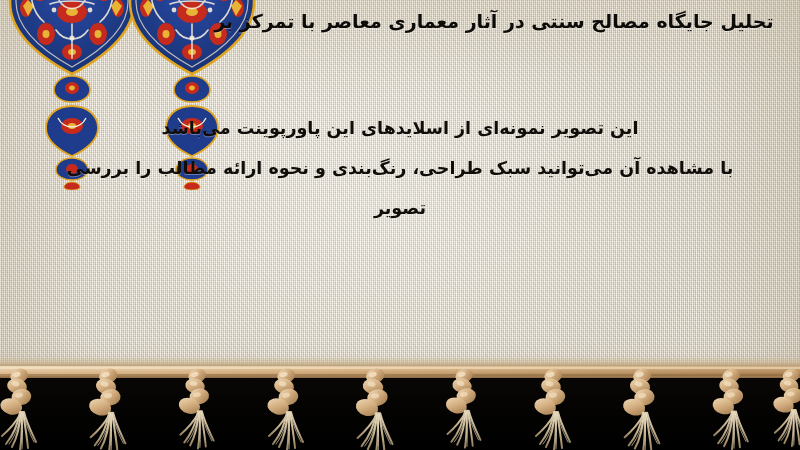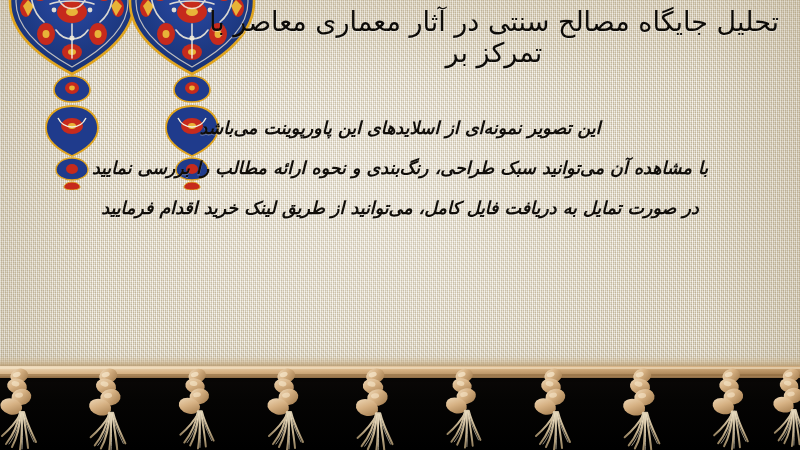--- a/index.html
+++ b/index.html
@@ -48,32 +48,31 @@
   .orn-svg{display:block;}
 
   
   .text-layer{
     position:absolute;left:0;right:0;top:0;
     direction:rtl;text-align:center;
     color:#0d0b08;
   }
   .title{
     position:absolute;top:6px;left:196px;width:596px;
-    font-size:27px;line-height:31px;font-weight:400;
+    font-size:19px;line-height:31px;font-weight:700;
     letter-spacing:0px;
     text-shadow:0 1px 0 rgba(255,255,255,.35);
   }
   .body-block{
     position:absolute;top:108px;left:40px;width:720px;
   }
   .body-line{
     font-size:17.5px;line-height:40px;font-weight:700;
     color:#100d09;
     text-shadow:0 1px 0 rgba(255,255,255,.32);
-    font-style:italic;
   }
 
   
   .black-band{
     position:absolute;left:0;right:0;bottom:0;height:82px;
     background:linear-gradient(180deg,#0b0907 0%,#050403 40%,#000 100%);
   }
   .band-topline{
     position:absolute;left:0;right:0;bottom:82px;height:12px;
     background:linear-gradient(180deg,
@@ -230,22 +229,21 @@
     </svg>
   </div>
 
   <div class="text-layer">
     <div class="title">
       <div>تحلیل جایگاه مصالح سنتی در آثار معماری معاصر با تمرکز بر</div>
     </div>
 
     <div class="body-block">
       <div class="body-line">این تصویر نمونه‌ای از اسلایدهای این پاورپوینت می‌باشد</div>
-      <div class="body-line">با مشاهده آن می‌توانید سبک طراحی، رنگ‌بندی و نحوه ارائه مطالب را بررسی نمایید</div>
-      <div class="body-line">در صورت تمایل به دریافت فایل کامل، می‌توانید از طریق لینک خرید اقدام فرمایید</div>
+      <div class="body-line">با مشاهده آن می‌توانید سبک طراحی، رنگ‌بندی و نحوه ارائه مطالب را بررسی تصویر</div>
     </div>
   </div>
 
   <div class="band-topline"></div>
   <div class="black-band"></div>
   <div class="fringe-rail"></div>
 
   <div class="fringe-layer">
     <svg width="800" height="110" viewBox="0 0 800 110" style="position:absolute;bottom:0;left:0;">
       <defs>

